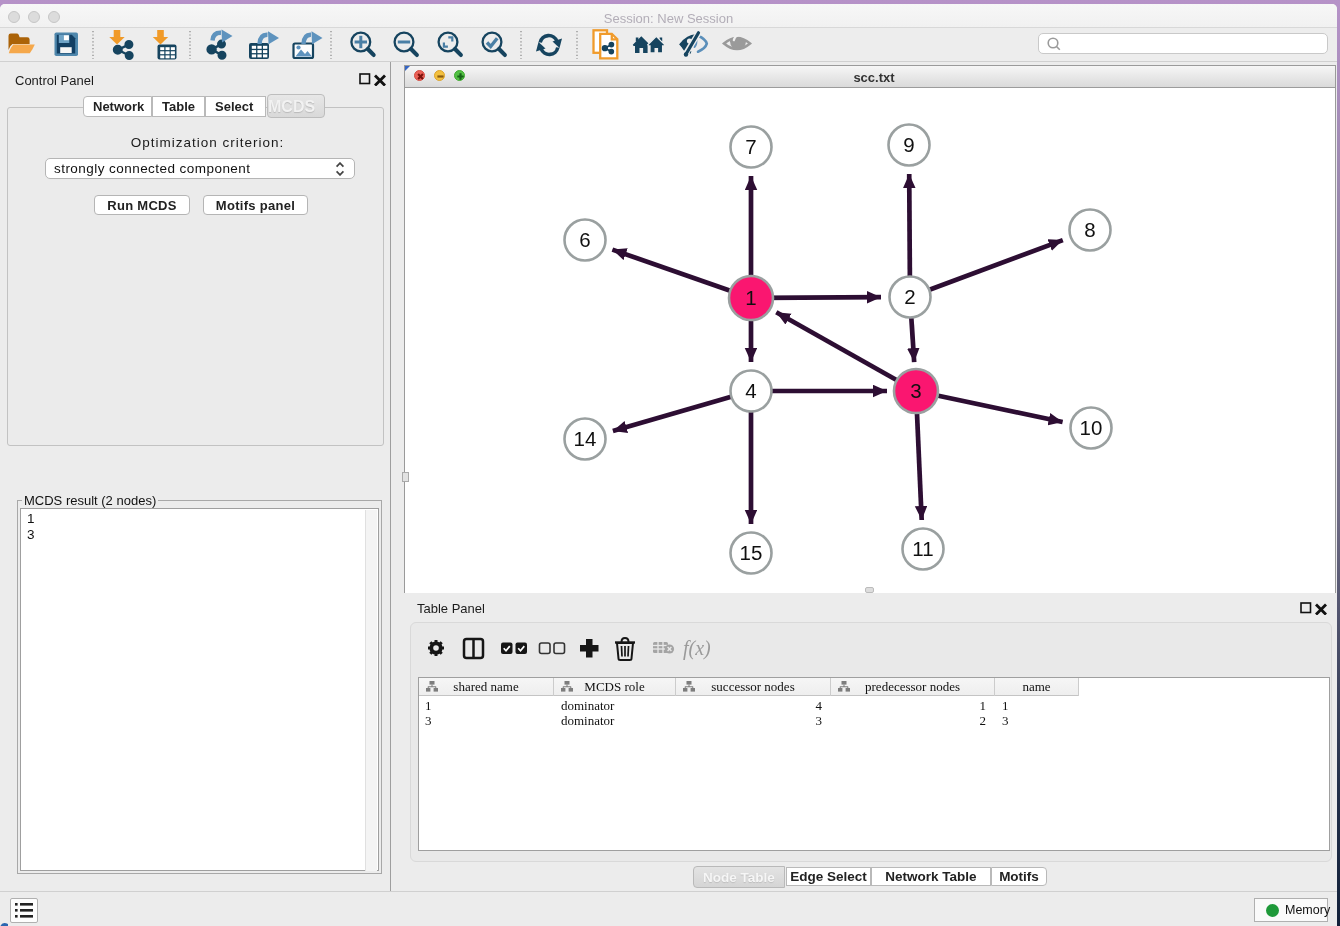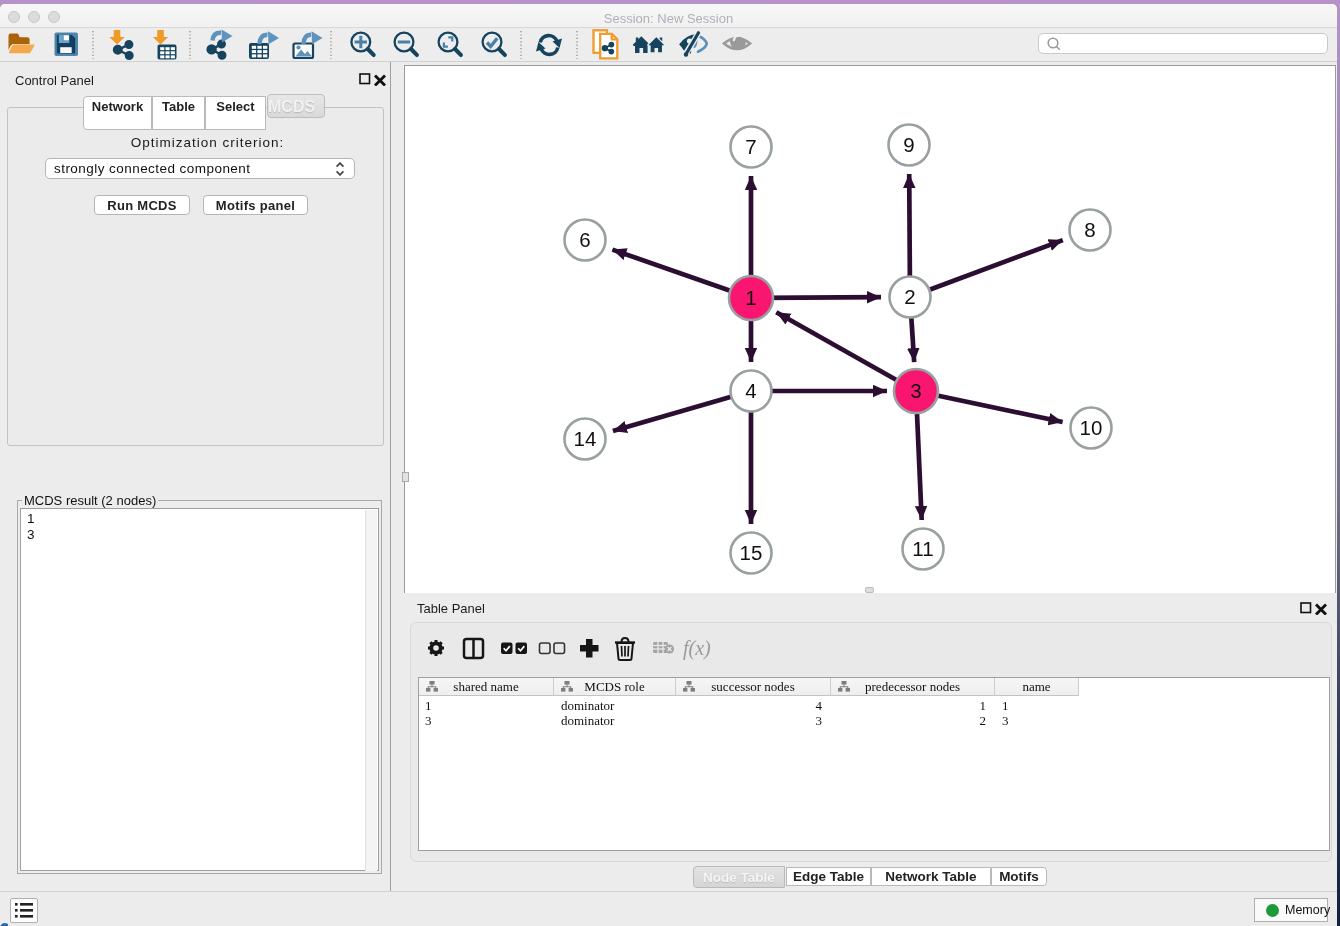--- a/index.html
+++ b/index.html
@@ -17,22 +17,22 @@
   font-size:13px; color:#b3aeb8; }
 #toolbar { position:absolute; left:0; top:28px; width:1337px; height:34px;
   background:#ededed; border-bottom:1px solid #d0d0d0; }
 #searchbox { position:absolute; left:1038px; top:5px; width:290px; height:21px;
   background:#fff; border:1px solid #c9c9c9; border-radius:5px; }
 
 #cpanel { position:absolute; left:0; top:62px; width:391px; height:829px;
   background:#ececec; border-right:1px solid #9e9e9e; }
 #cptitle { position:absolute; left:15px; top:11px; font-size:13px; color:#1c1c1c; }
 .tabrow { position:absolute; height:22px; z-index:5; }
-.tab { position:absolute; top:0; height:34px; background:#fff; border:1px solid #b9b9b9;
-  font-size:13px; font-weight:bold; color:#222; text-align:center; line-height:20px; }
+.tab { position:absolute; top:0; height:21px; background:#fff; border:1px solid #b9b9b9;
+  font-size:13px; font-weight:bold; color:#222; text-align:left; line-height:20px;padding-left:9px; }
 .tabsel { position:absolute; background:linear-gradient(#e7e7e7,#d9d9d9); color:#f2f2f2;
   border:1px solid #bdbdbd; border-radius:4px; height:24px; font-weight:bold;
   text-shadow:0 1px 1px #b9b9b9; }
 #tabpane { position:absolute; left:7px; top:45px; width:377px; height:339px;
   border:1px solid #c2c2c2; border-radius:3px; background:#ebebeb; }
 #optlabel { position:absolute; left:12px; top:27px; width:100%; text-align:center;
   font-size:13.5px; letter-spacing:1.0px; color:#1a1a1a; }
 #dropdown { position:absolute; left:37px; top:50px; width:310px; height:21px;
   background:#fff; border:1px solid #b5b5b5; border-radius:5px;
   font-size:13.5px; letter-spacing:0.45px; color:#111; line-height:19px; padding-left:8px; }
@@ -269,20 +269,41 @@
     <div class="btn" style="left:86px; top:87px; width:96px;">Run MCDS</div>
     <div class="btn" style="left:195px; top:87px; width:105px;">Motifs panel</div>
   </div>
   <div id="fieldset">
     <div id="fslegend">MCDS result (2 nodes)</div>
     <div id="fsinner">1<br>3<div id="fsscroll"></div></div>
   </div>
 </div>
 
 <div id="netwin">
+  <div id="nettitle">
+    <div class="mtl" style="left:9px;  background:#eb6157; border:1px solid #d44c42;">
+      <svg width="11" height="11" viewBox="0 0 11 11">
+          <path d="M3.1 3.1 l4.8 4.8 M7.9 3.1 l-4.8 4.8" stroke="#7c120c" stroke-width="2.1"></path>
+        </svg>
+      </div>
+    <div class="mtl" style="left:29px; background:#f3c03e; border:1px solid #dca42c;">
+      <svg width="11" height="11" viewBox="0 0 11 11">
+          <path d="M2.4 5.5 h6.2" stroke="#8a5c10" stroke-width="2.2"></path>
+        </svg>
+      </div>
+    <div class="mtl" style="left:49px; background:#52c043; border:1px solid #3faa31;">
+      <svg width="11" height="11" viewBox="0 0 11 11">
+          <path d="M5.5 2.3 v6.4 M2.3 5.5 h6.4" stroke="#156317" stroke-width="2.2"></path>
+        </svg>
+      </div>
+    <svg width="5" height="5" viewBox="0 0 5 5" style="position:absolute;left:0;top:0;display:block">
+        <path d="M0 0 H5 L0 5 z" fill="#3565c4"></path>
+      </svg>
+    <div id="nettitletext">scc.txt</div>
+  </div>
   <svg width="930" height="502" style="position:absolute;left:0;top:24px" viewBox="404 89 930 502">
     <defs>
       <marker id="arw" markerUnits="userSpaceOnUse" markerWidth="16" markerHeight="13" refX="14" refY="6.25" orient="auto">
         <path d="M0,0 L14,6.25 L0,12.5 z" fill="#2d0e33"></path>
       </marker>
     </defs>
     <g stroke="#2d0e33" stroke-width="4.7">
       <line x1="750" y1="297" x2="750.0" y2="175.0" marker-end="url(#arw)"></line>
       <line x1="750" y1="297" x2="611.4" y2="248.6" marker-end="url(#arw)"></line>
       <line x1="750" y1="297" x2="880.0" y2="296.2" marker-end="url(#arw)"></line>
@@ -423,21 +444,21 @@
       <div class="td" style="left:583px;top:20px;">1</div>
       <div class="td" style="left:6px;  top:35px;">3</div>
       <div class="td" style="left:142px;top:35px;">dominator</div>
       <div class="td" style="left:257px;top:35px; width:146px; text-align:right;">3</div>
       <div class="td" style="left:412px;top:35px; width:155px; text-align:right;">2</div>
       <div class="td" style="left:583px;top:35px;">3</div>
     </div>
   </div>
   <div class="tabrow" style="left:289px; top:270px;">
     <div class="btab tabsel" style="left:0; top:0; width:92px; height:22px; background:linear-gradient(#e3e3e3,#d5d5d5); color:#f6f6f6; text-shadow:0 1px 1px #bdbdbd; line-height:21px; border-radius:4px 0 0 4px;">Node Table</div>
-    <div class="btab" style="left:93px; top:1px; width:85px;">Edge Table</div>
+    <div class="btab" style="left:93px; top:1px; width:85px;">Edge Select</div>
     <div class="btab" style="left:178px; top:1px; width:120px;">Network Table</div>
     <div class="btab" style="left:298px; top:1px; width:56px; border-radius:0 4px 4px 0;">Motifs</div>
   </div>
 </div>
 
 <div id="statusbar">
   <div id="listbtn">
     <svg width="18" height="15" viewBox="0 0 18 15" style="position:absolute;left:4px;top:4px">
       <g fill="#222">
         <rect x="0" y="0" width="2.6" height="2.6"></rect>

